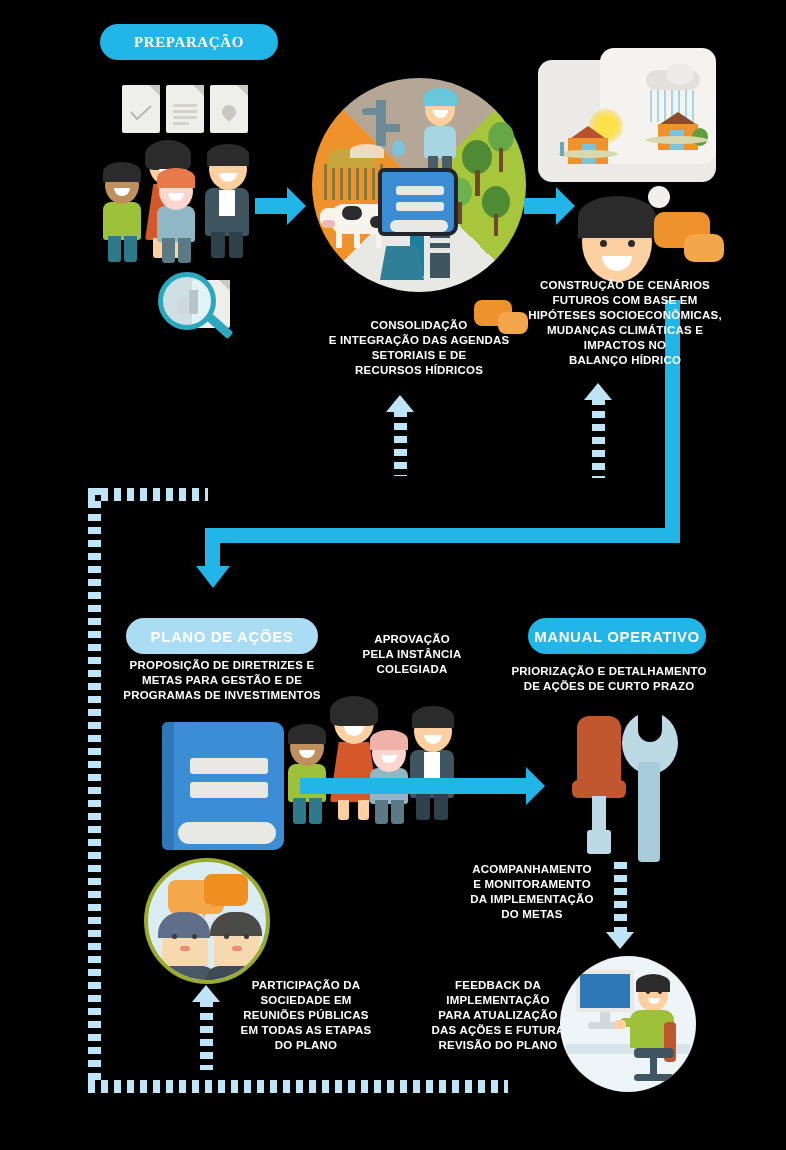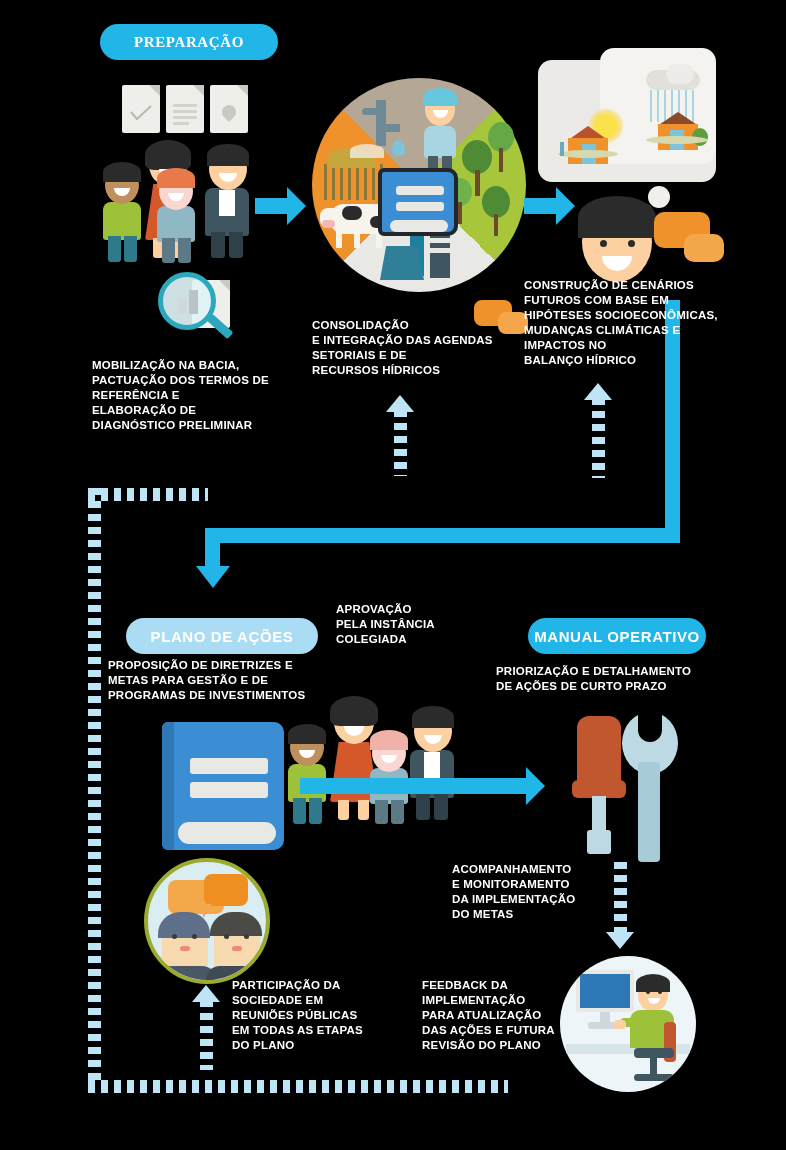--- a/index.html
+++ b/index.html
@@ -28,20 +28,21 @@
   .pill.soft   { background: #aaddf4; color:#ffffff; }
 
   
   .caption {
     position: absolute;
     color: #ffffff;
     font-size: 11.5px;
     font-weight: bold;
     line-height: 1.30;
     letter-spacing: 0.2px;
+    text-align: center;
     white-space: pre-line;
   }
 
   
   .arrow-h {
     position: absolute; height: 16px; background: #21b5e8;
   }
   .arrow-h::after {
     content:""; position:absolute; right:-17px; top:-11px;
     border-top: 19px solid transparent;
@@ -190,25 +191,20 @@
         <div class="fold"></div>
       </div>
     <div style="position:absolute; left:0; top:0; width:58px; height:58px; border-radius:50%;
                 border:5px solid #2ba8bd; background:rgba(225,243,248,.92);"></div>
     <div style="position:absolute; left:20px; top:26px; width:9px; height:16px; background:#cfd8dc;"></div>
     <div style="position:absolute; left:31px; top:18px; width:9px; height:24px; background:#b9c4c9;"></div>
     <div style="position:absolute; left:48px; top:50px; width:28px; height:9px; background:#2ba8bd;
                 transform:rotate(42deg); border-radius:2px;"></div>
   </div>
 
-  <div class="caption" style="left:92px; top:358px; width:210px;">MOBILIZAÇÃO NA BACIA,
-PACTUAÇÃO DOS TERMOS DE
-REFERÊNCIA E
-ELABORAÇÃO DE
-DIAGNÓSTICO PRELIMINAR</div>
 
   <div class="arrow-h" style="left:255px; top:198px; width:34px;"></div>
 
 
   <div style="position:absolute; left:312px; top:78px; width:214px; height:214px; border-radius:50%;
               background:conic-gradient(from -45deg,
                  #b5a795 0deg 90deg,
                  #a8c63c 90deg 180deg,
                  #e8e8e4 180deg 270deg,
                  #f0922b 270deg 360deg);">
@@ -391,21 +387,21 @@
     <div class="p-smile" style="left:21px; top:50px; width:16px; height:8px;"></div>
 
     <div class="p-body" style="left:92px; top:68px; width:38px; height:36px; background:#8fb7c4;"></div>
     <div class="p-legs" style="left:97px; top:100px; width:13px; height:24px; background:#5c7a86;"></div>
     <div class="p-legs" style="left:113px; top:100px; width:13px; height:24px; background:#5c7a86;"></div>
     <div class="p-head" style="left:94px; top:34px; width:34px; height:38px; background:#fbd5cf;"></div>
     <div class="p-hair" style="left:92px; top:30px; width:38px; height:20px; background:#f0b2a8;"></div>
     <div class="p-smile" style="left:103px; top:55px; width:16px; height:8px;"></div>
   </div>
 
-  <div class="caption" style="left:336px; top:602px; width:152px;">APROVAÇÃO
+  <div class="caption" style="left:336px; top:632px; width:152px;">APROVAÇÃO
 PELA INSTÂNCIA
 COLEGIADA</div>
 
   <div class="arrow-h" style="left:300px; top:778px; width:228px;"></div>
 
   <div class="pill strong" style="left:528px; top:618px; width:178px;">
     <span>MANUAL OPERATIVO</span>
   </div>
   <div class="caption" style="left:496px; top:664px; width:226px;">PRIORIZAÇÃO E DETALHAMENTO
 DE AÇÕES DE CURTO PRAZO</div>

